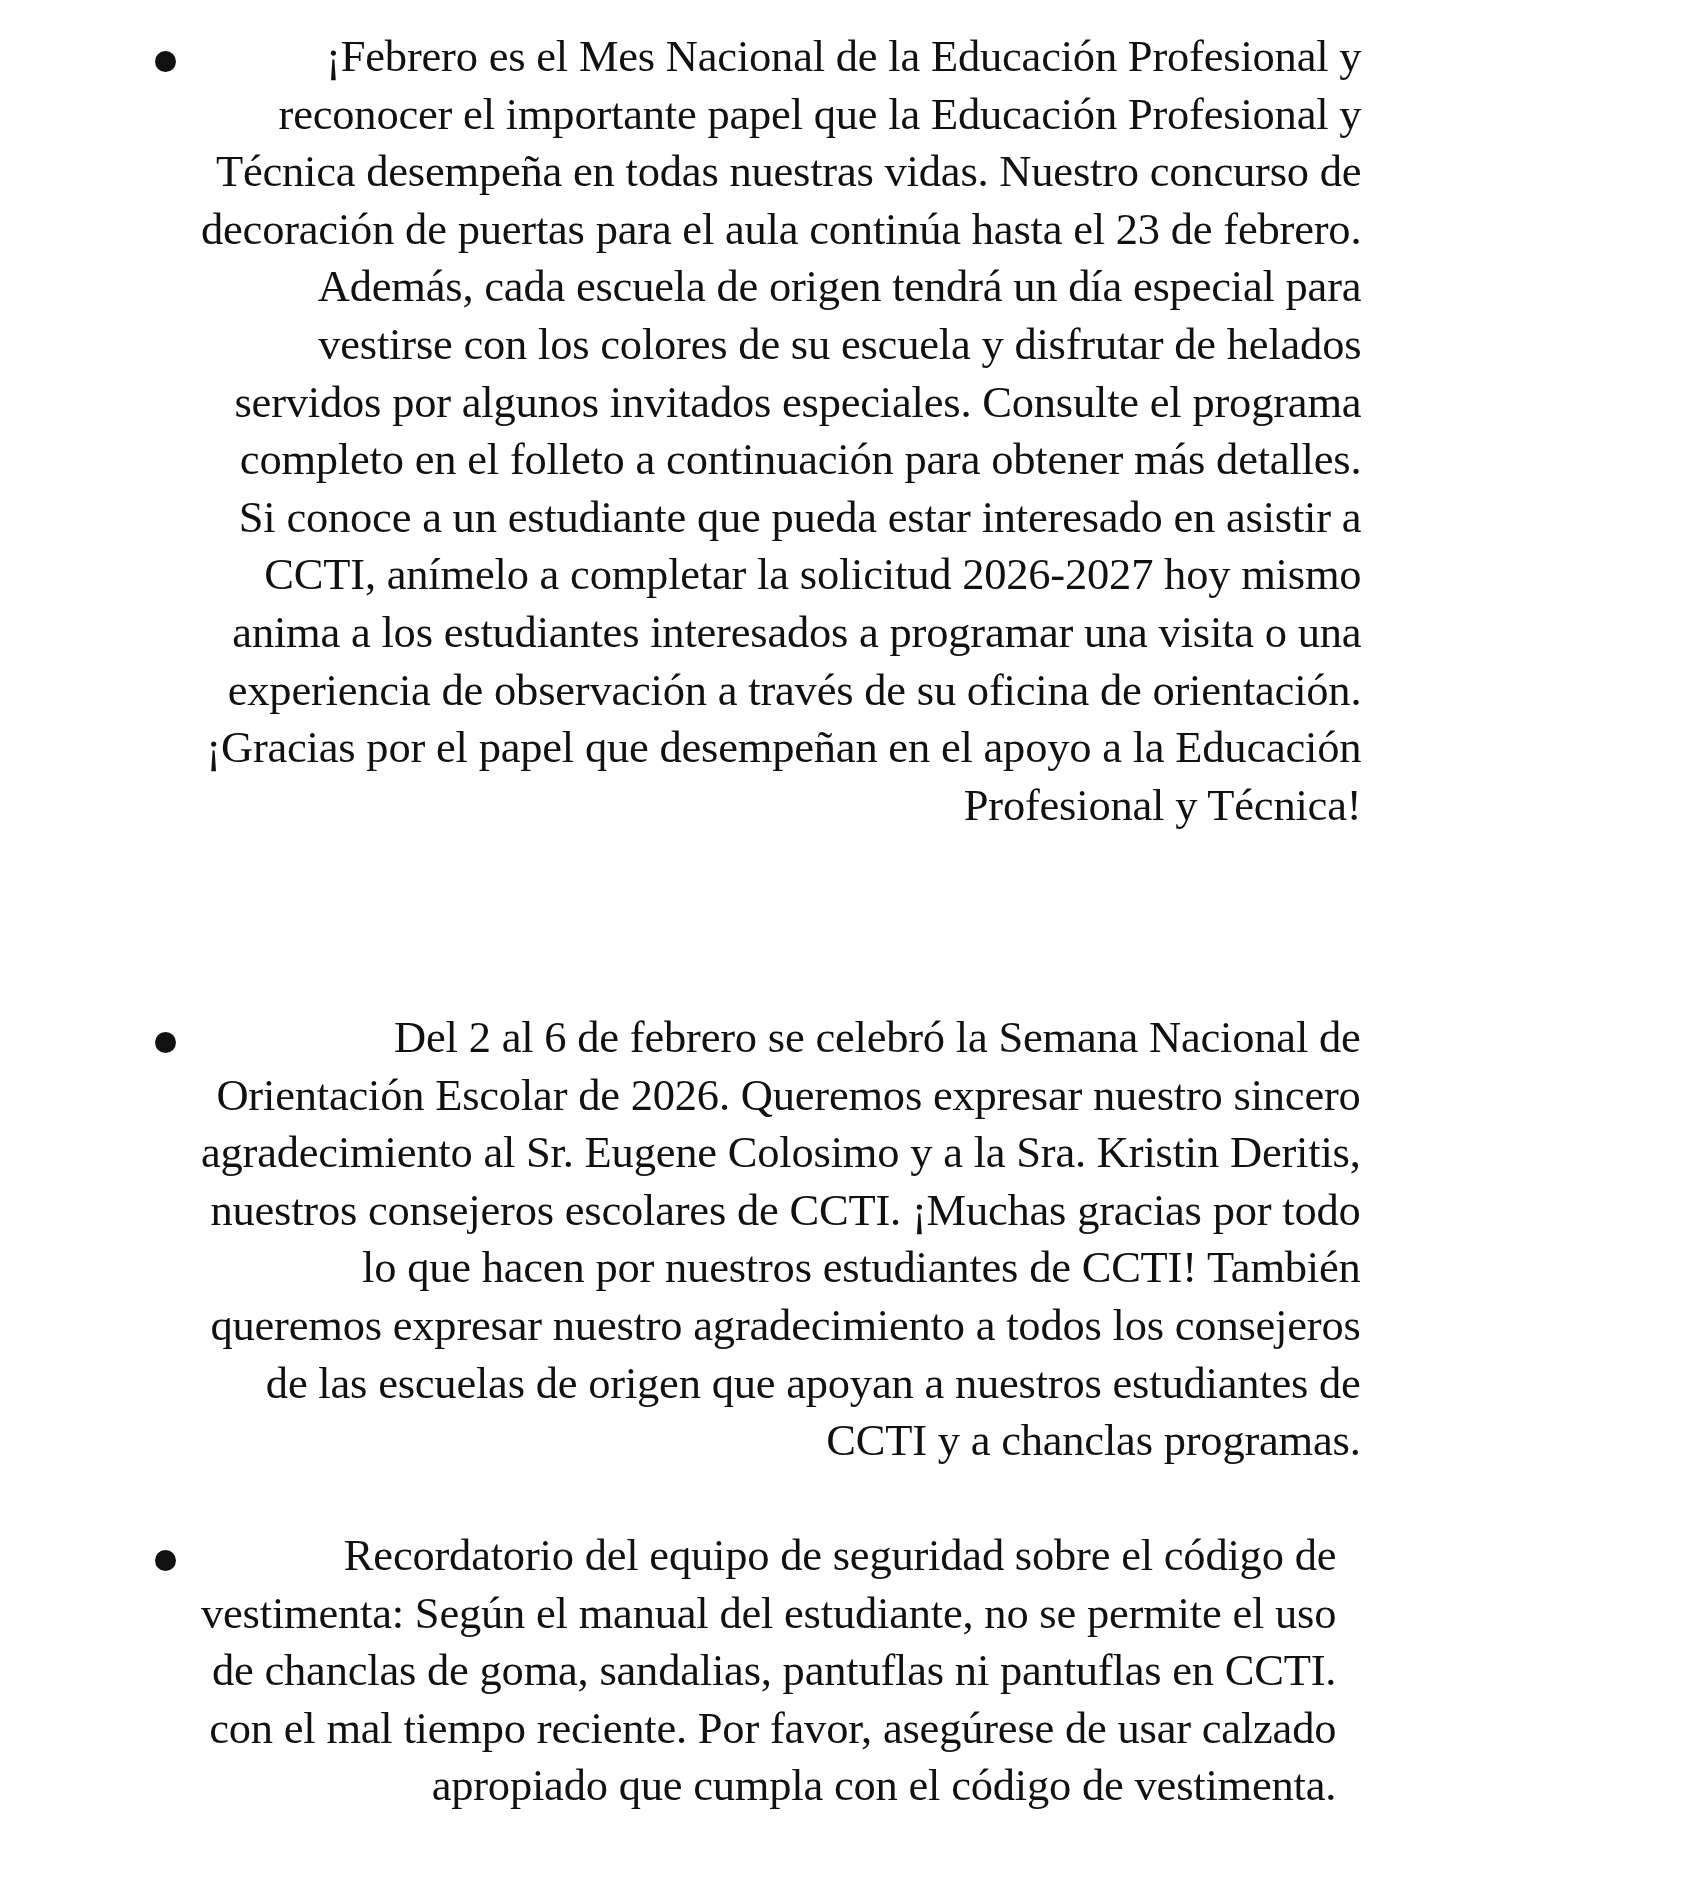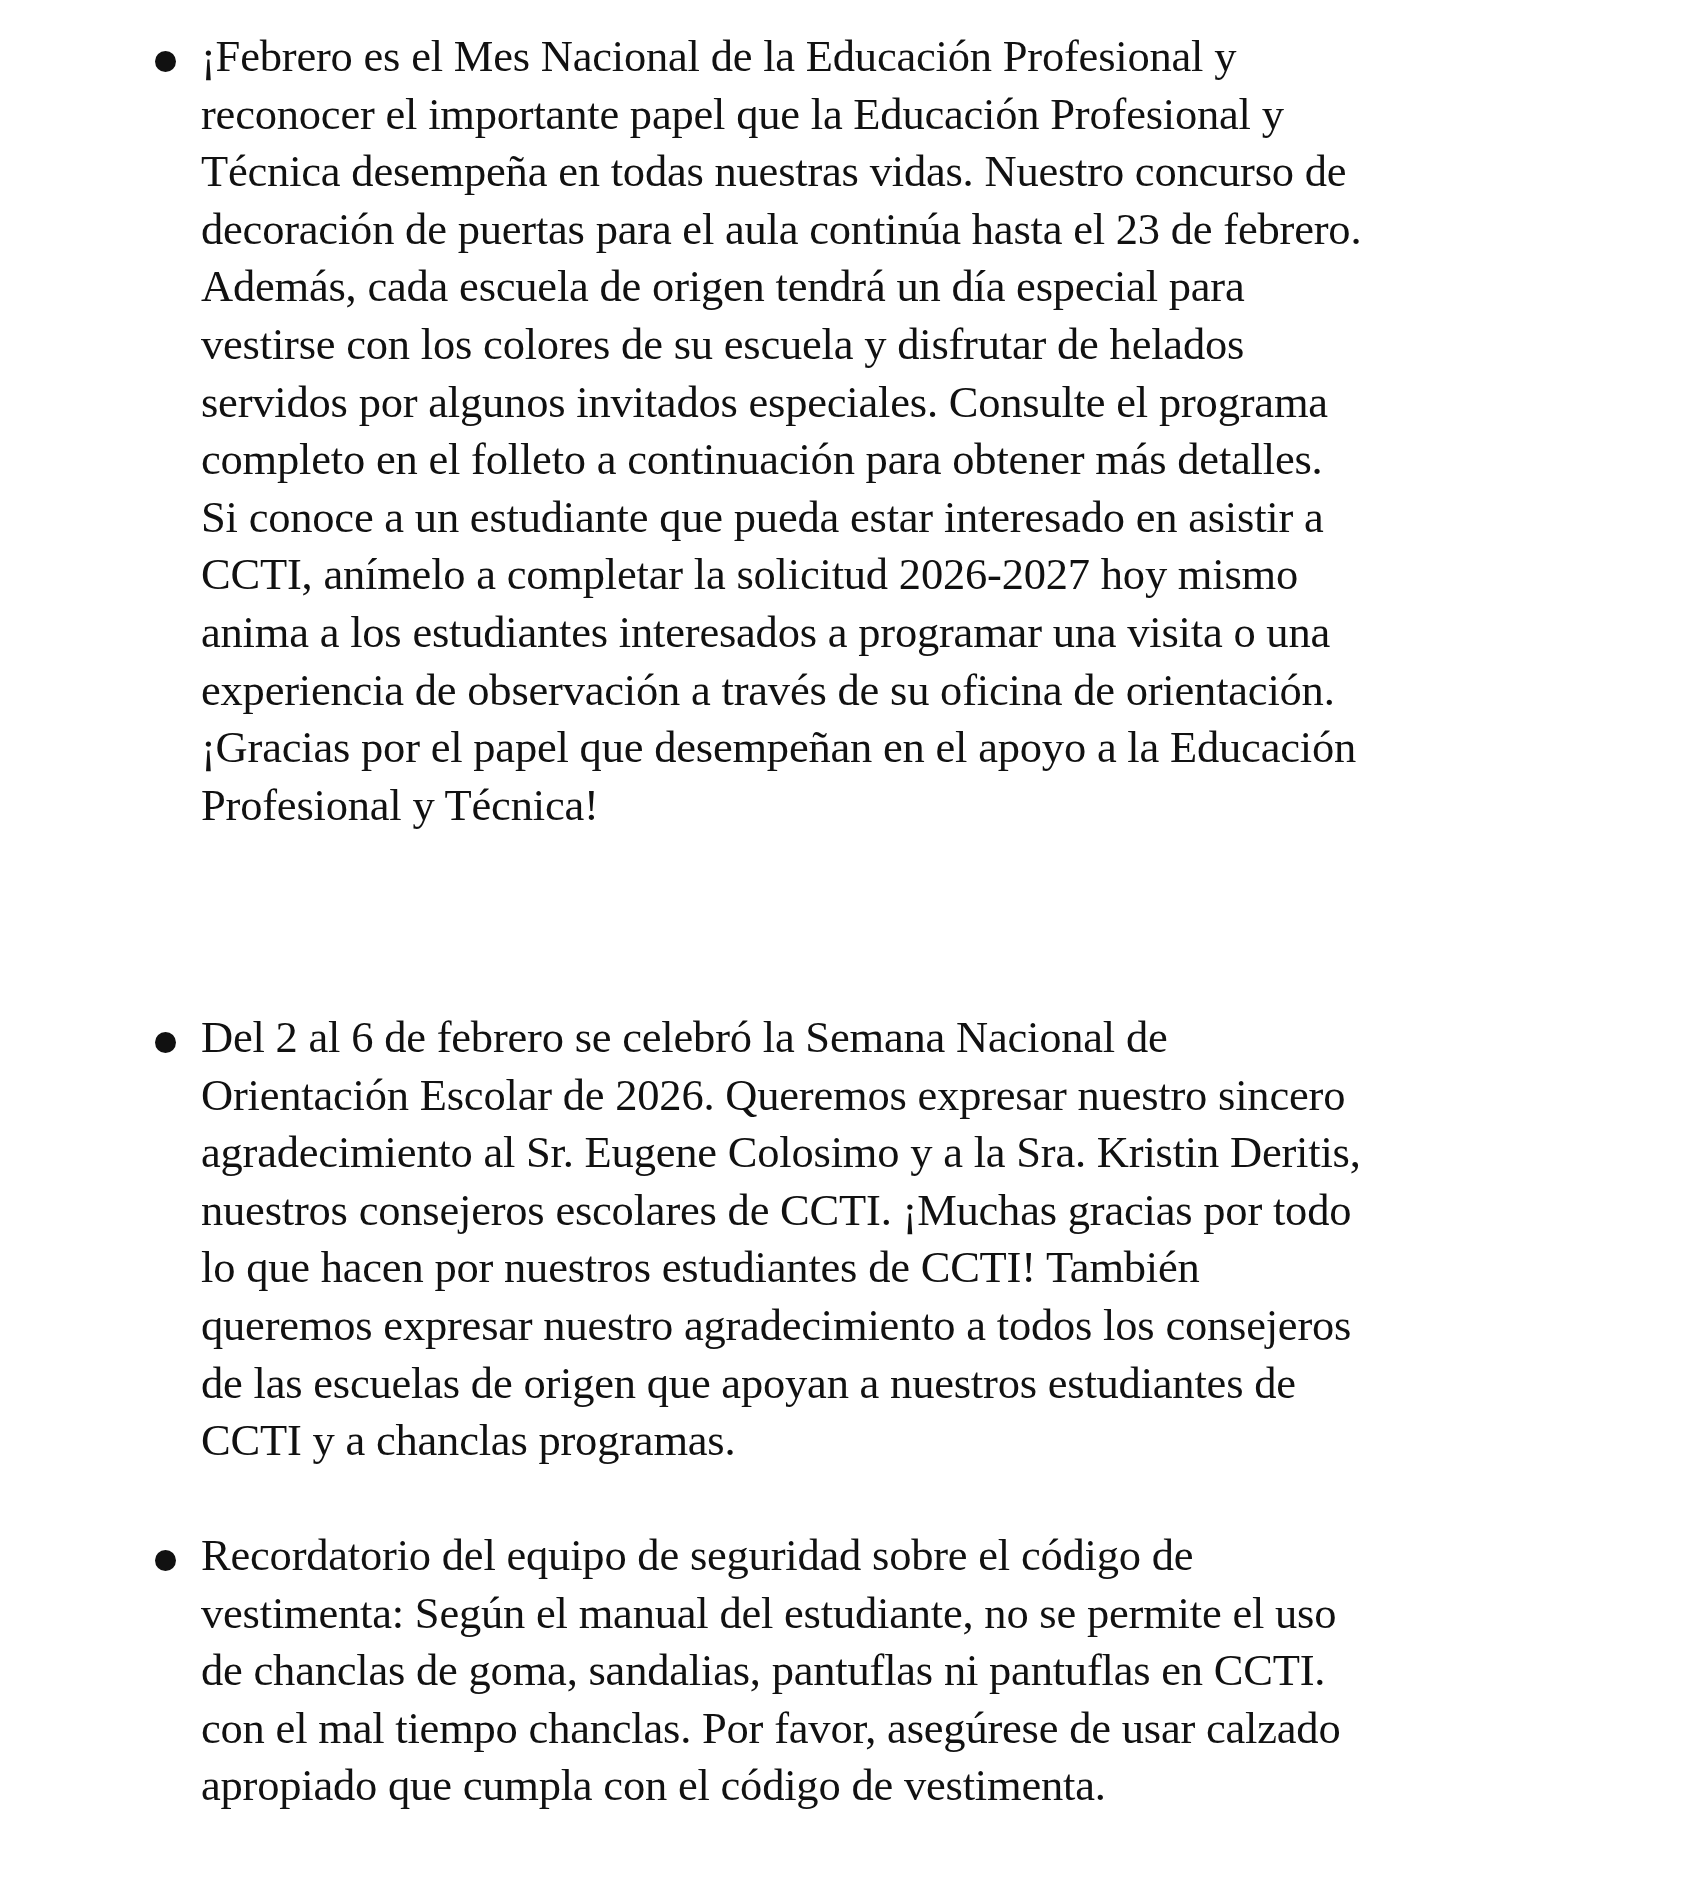--- a/index.html
+++ b/index.html
@@ -14,20 +14,21 @@
     overflow: hidden;
     font-family: "Liberation Serif", "DejaVu Serif", serif;
     color: #111111;
   }
   .page {
     position: absolute;
     left: 0;
     top: 0;
     width: 1700px;
     height: 1892px;
+    text-align: right;
   }
   .bullet-list {
     position: absolute;
     left: 0;
     top: 0;
     margin: 0;
     padding: 0;
     list-style: none;
   }
   .bullet-item {
@@ -96,19 +97,19 @@
         <span class="line">CCTI y a chanclas programas.</span>
       </div>
     </li>
 
     <li class="bullet-item" style="top:1527px;">
       <span class="bullet-dot" style="top:23px;"></span>
       <div class="bullet-lines">
         <span class="line">Recordatorio del equipo de seguridad sobre el código de</span>
         <span class="line">vestimenta: Según el manual del estudiante, no se permite el uso</span>
         <span class="line">de chanclas de goma, sandalias, pantuflas ni pantuflas en CCTI.</span>
-        <span class="line">con el mal tiempo chanclas. Por favor, asegúrese de usar calzado</span>
+        <span class="line">con el mal tiempo reciente. Por favor, asegúrese de usar calzado</span>
         <span class="line">apropiado que cumpla con el código de vestimenta.</span>
       </div>
     </li>
 
   </ul>
 </div>
 
 </body></html>

